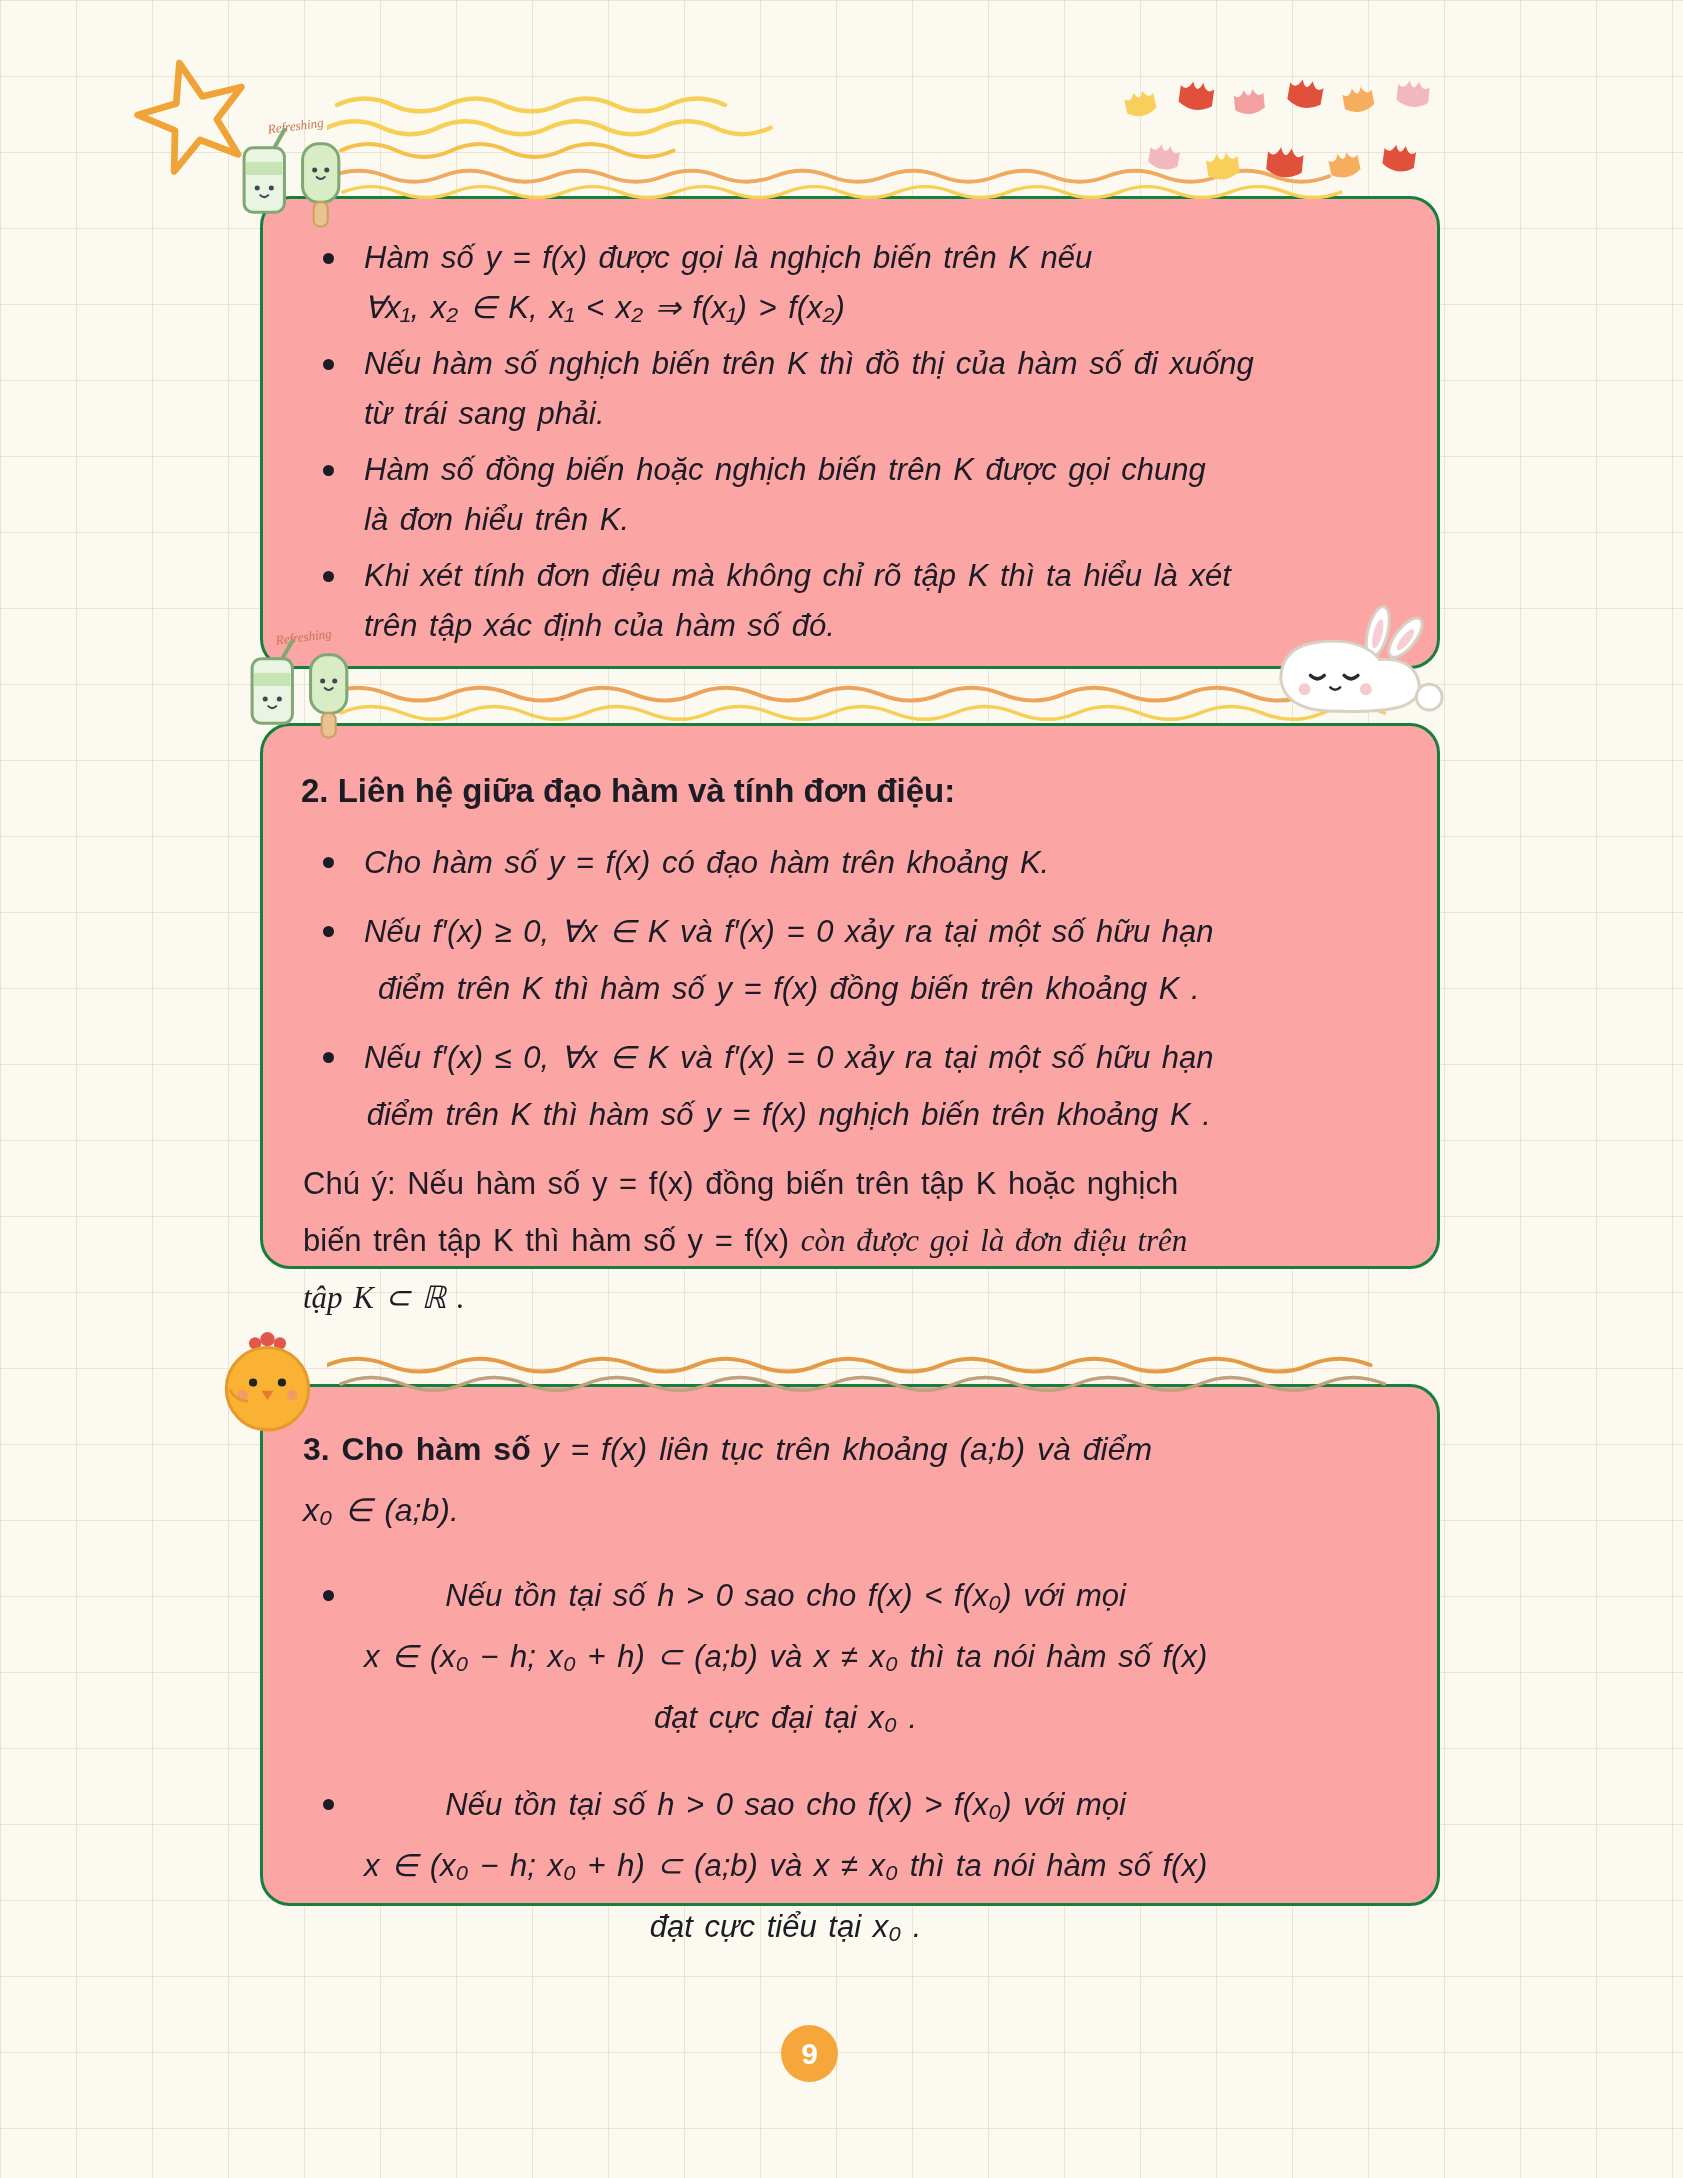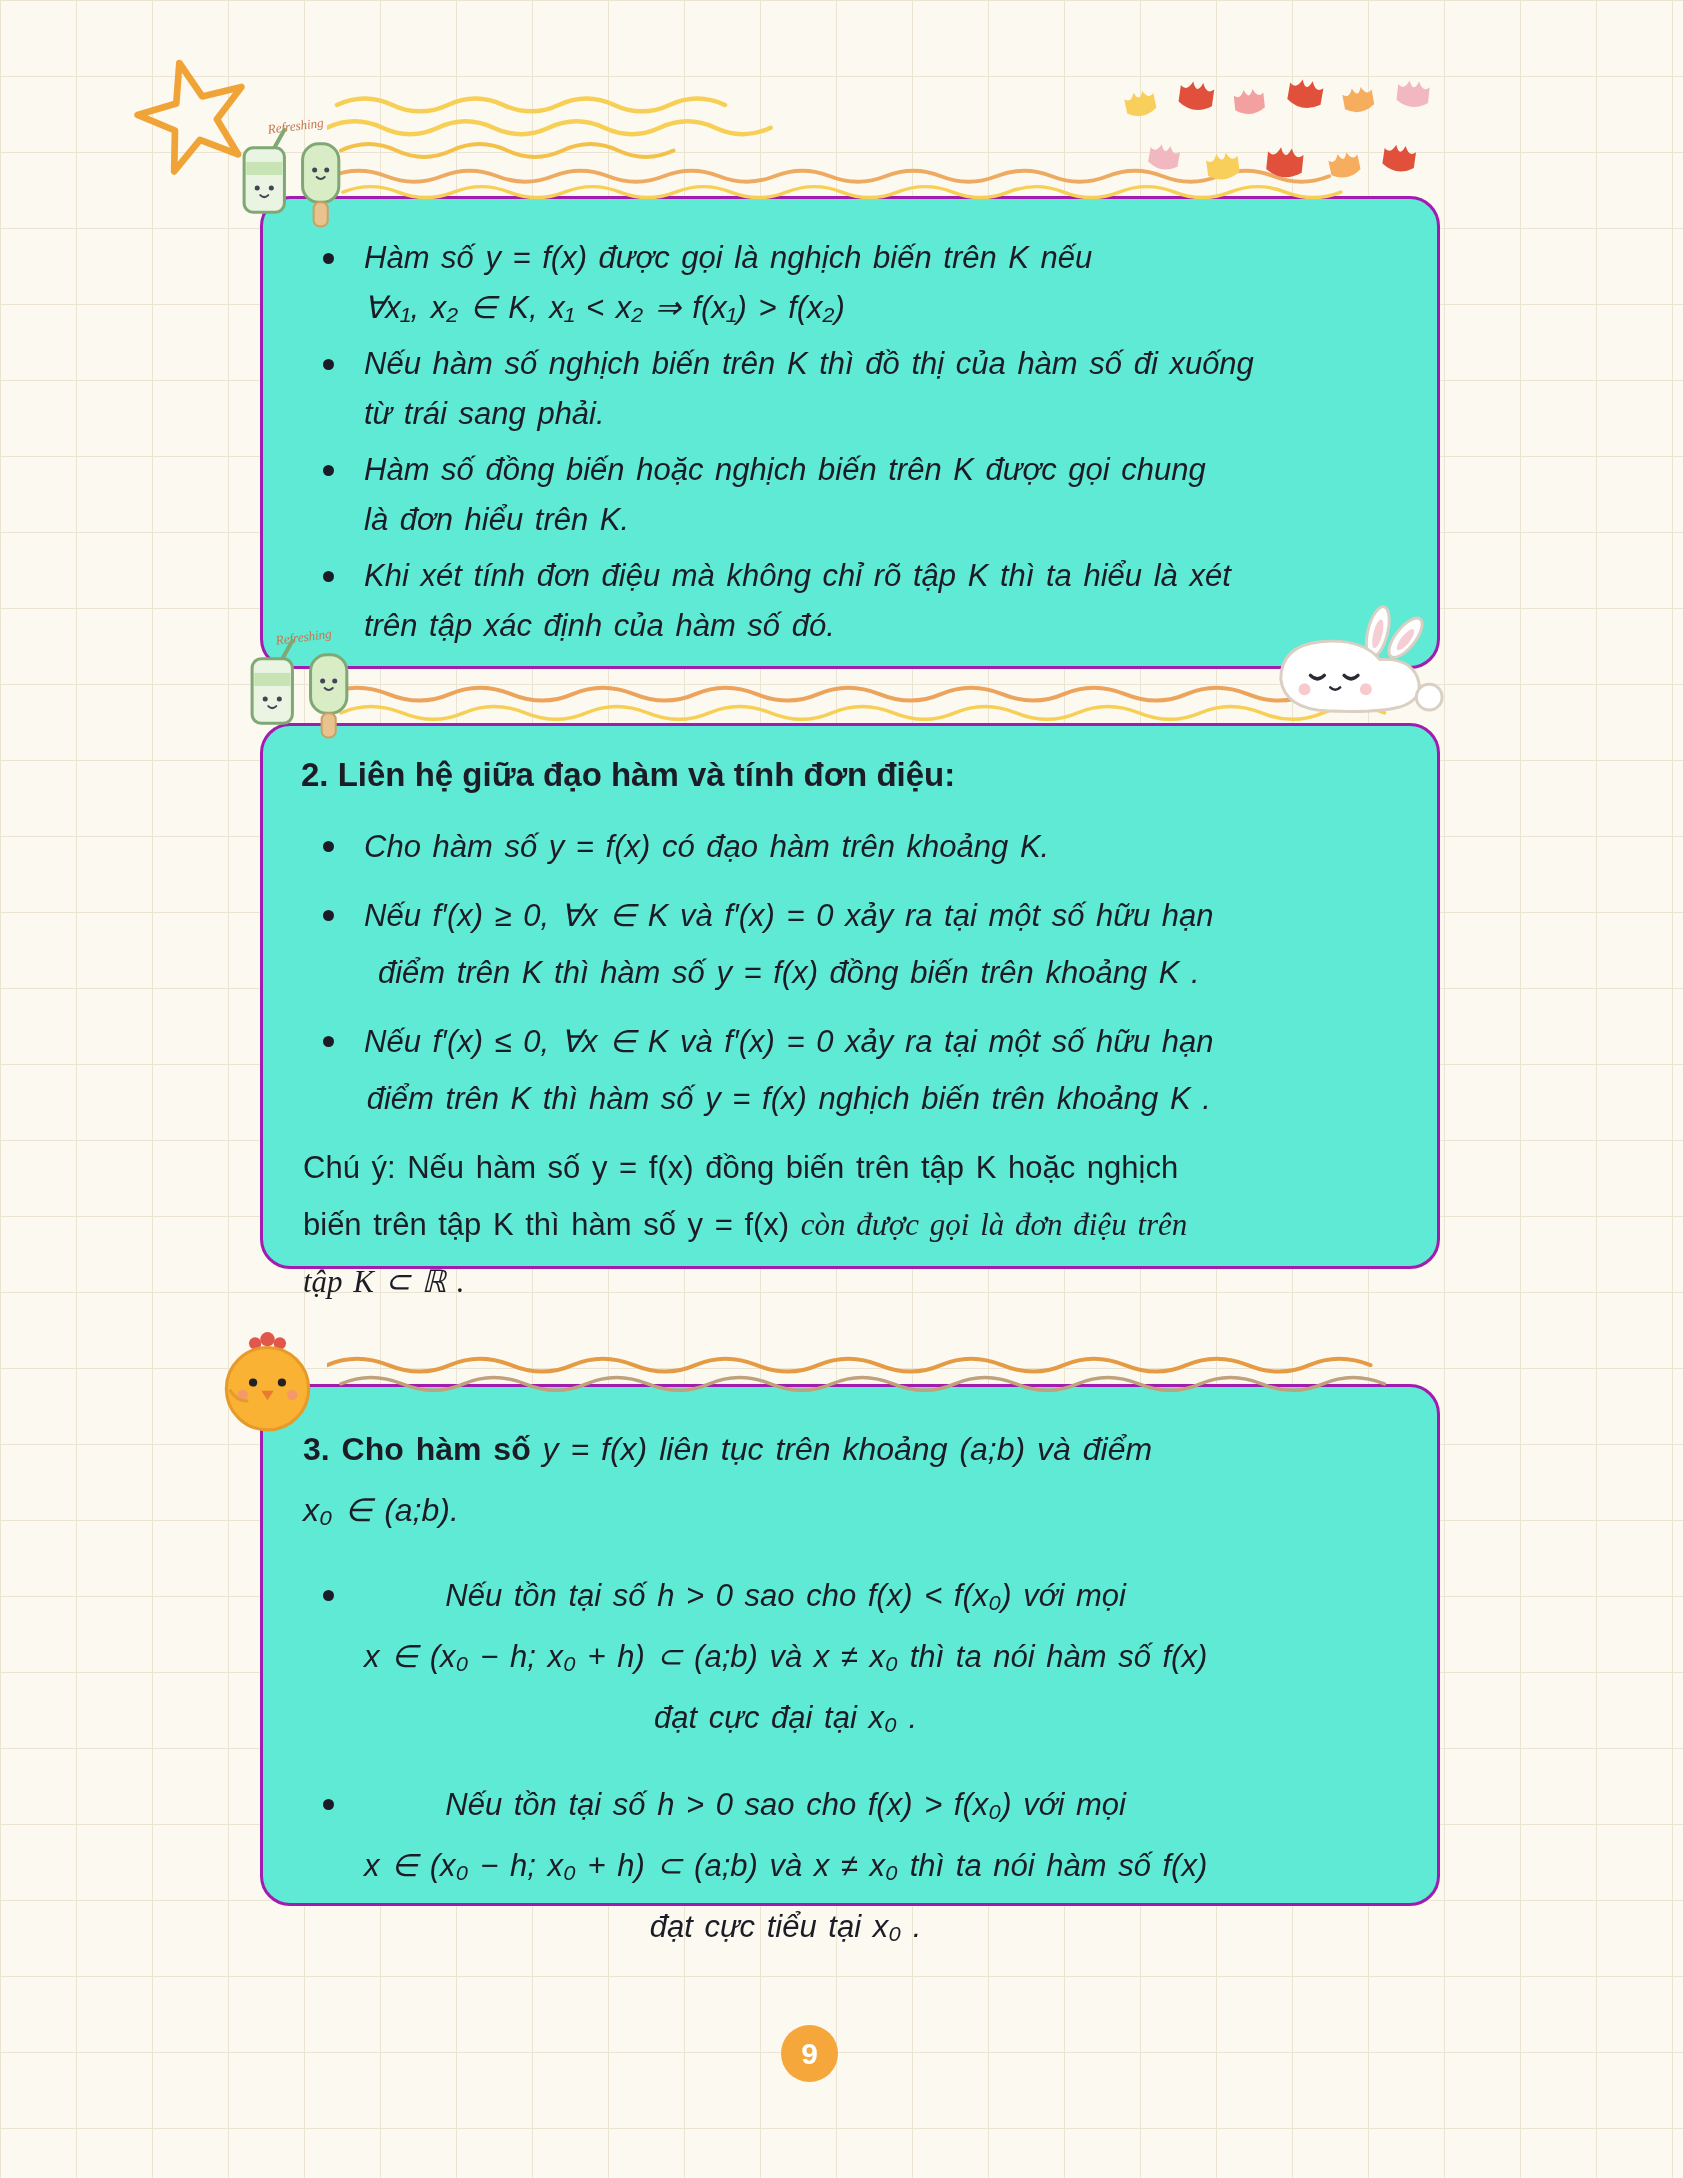--- a/index.html
+++ b/index.html
@@ -11,27 +11,27 @@
     background-color:#fcf9f1;
     background-image:
       linear-gradient(#ece4d3 1px, transparent 1px),
       linear-gradient(90deg, #ece4d3 1px, transparent 1px);
     background-size:76px 76px;
     overflow:hidden;
   }
   .deco { position:absolute; z-index:3; }
   .box {
     position:absolute; left:260px; width:1180px;
-    background:#5eead4;
-    border:3px solid #a21caf;
+    background:#fca5a5;
+    border:3px solid #15803d;
     border-radius:30px;
     z-index:2;
   }
   #box1 { top:196px; height:473px; padding:34px 40px 0 36px; }
-  #box2 { top:723px; height:546px; padding:26px 40px 0 36px; }
+  #box2 { top:723px; height:546px; padding:42px 40px 0 36px; }
   #box3 { top:1384px; height:522px; padding:32px 40px 0 36px; }
 
   .bullet { display:flex; }
   .dot {
     flex:0 0 11px; width:11px; height:11px; border-radius:50%;
     background:#1c1c26; margin-left:24px;
   }
   .btext {
     margin-left:30px;
     font-style:italic;

